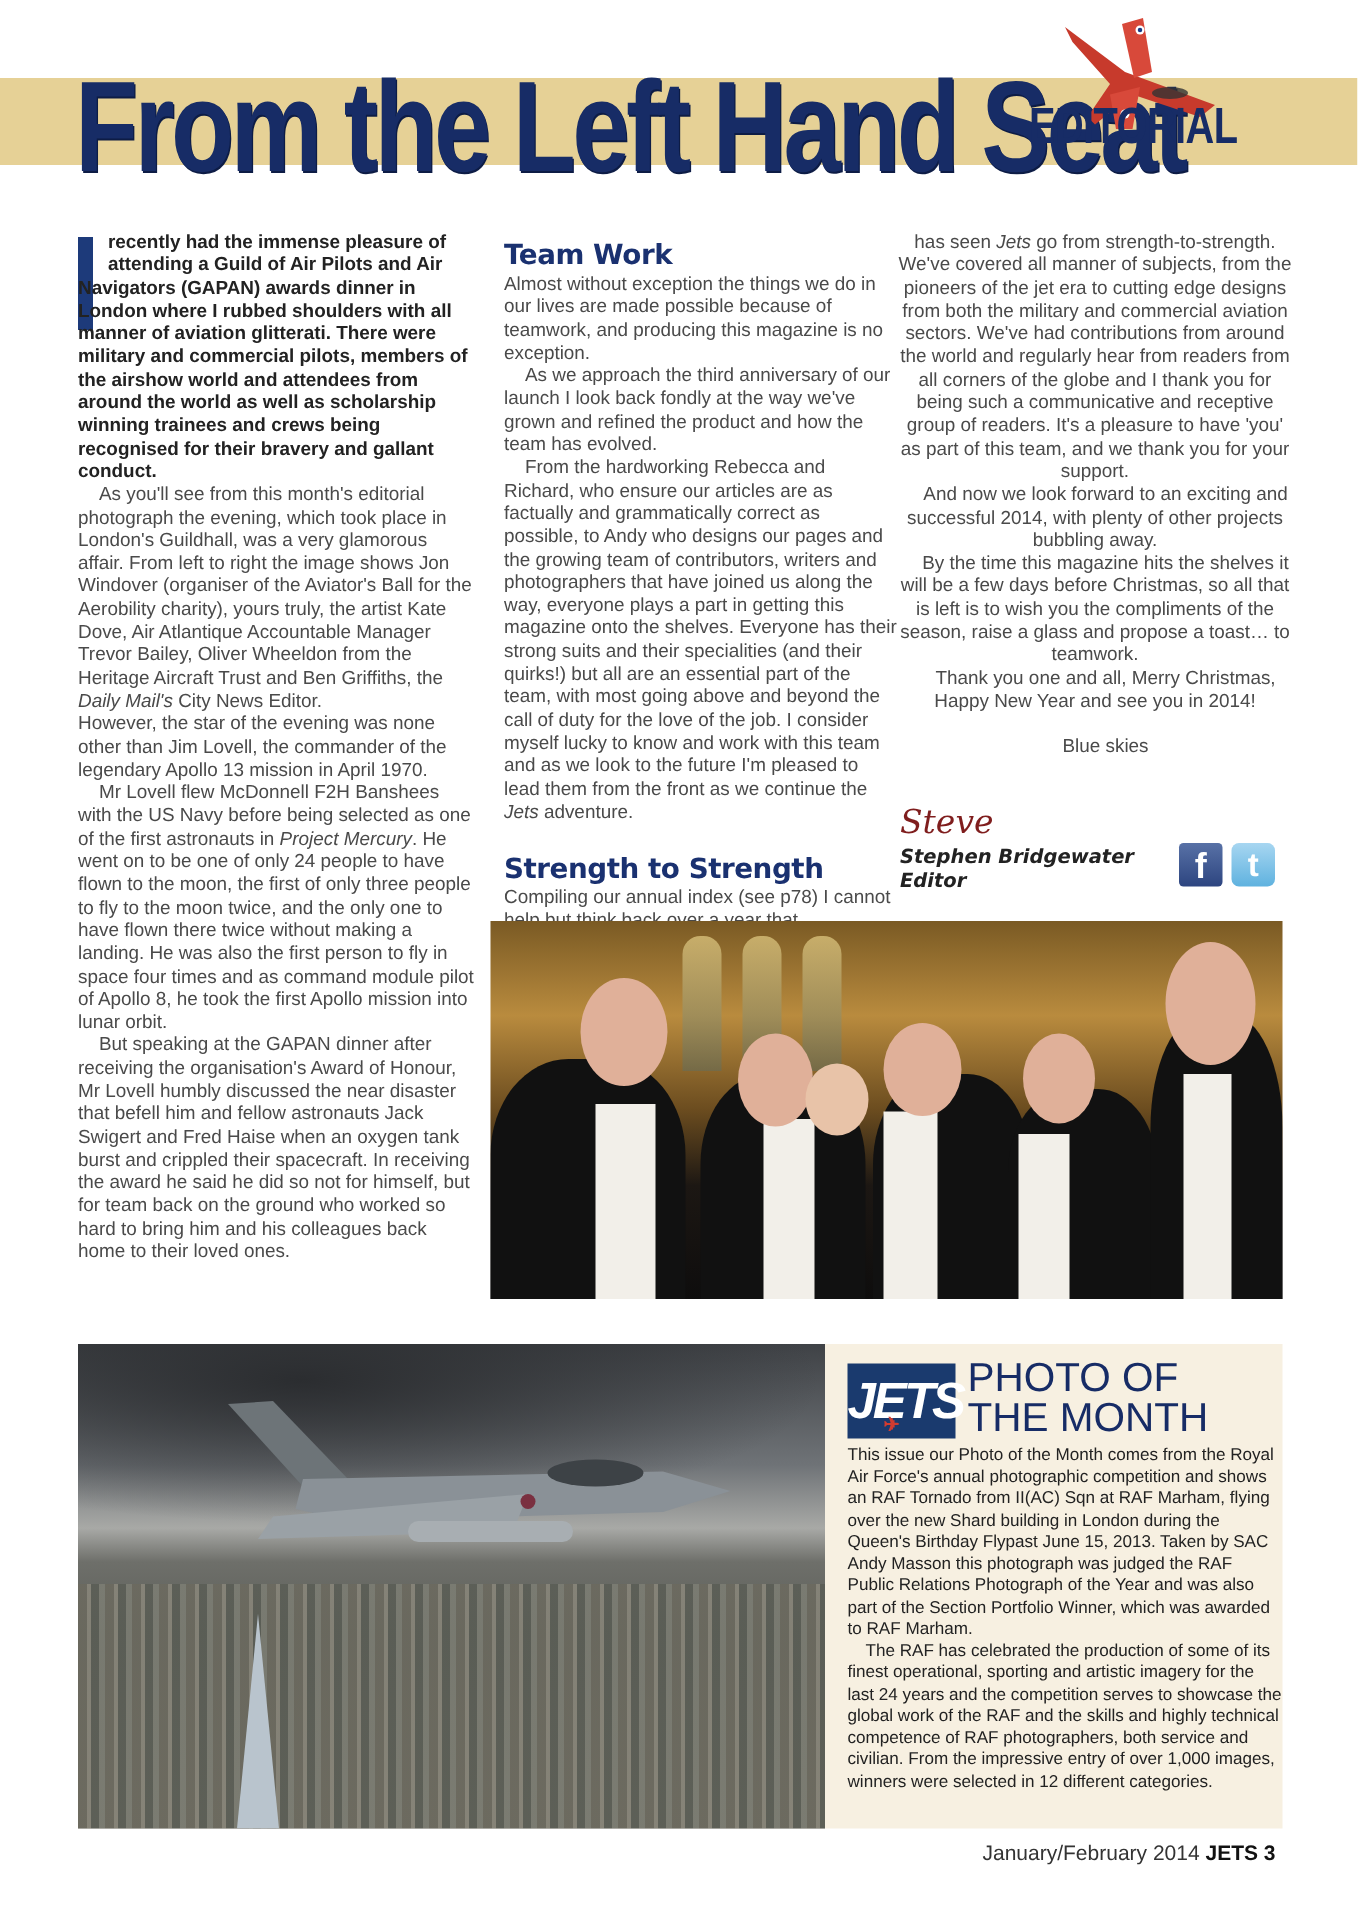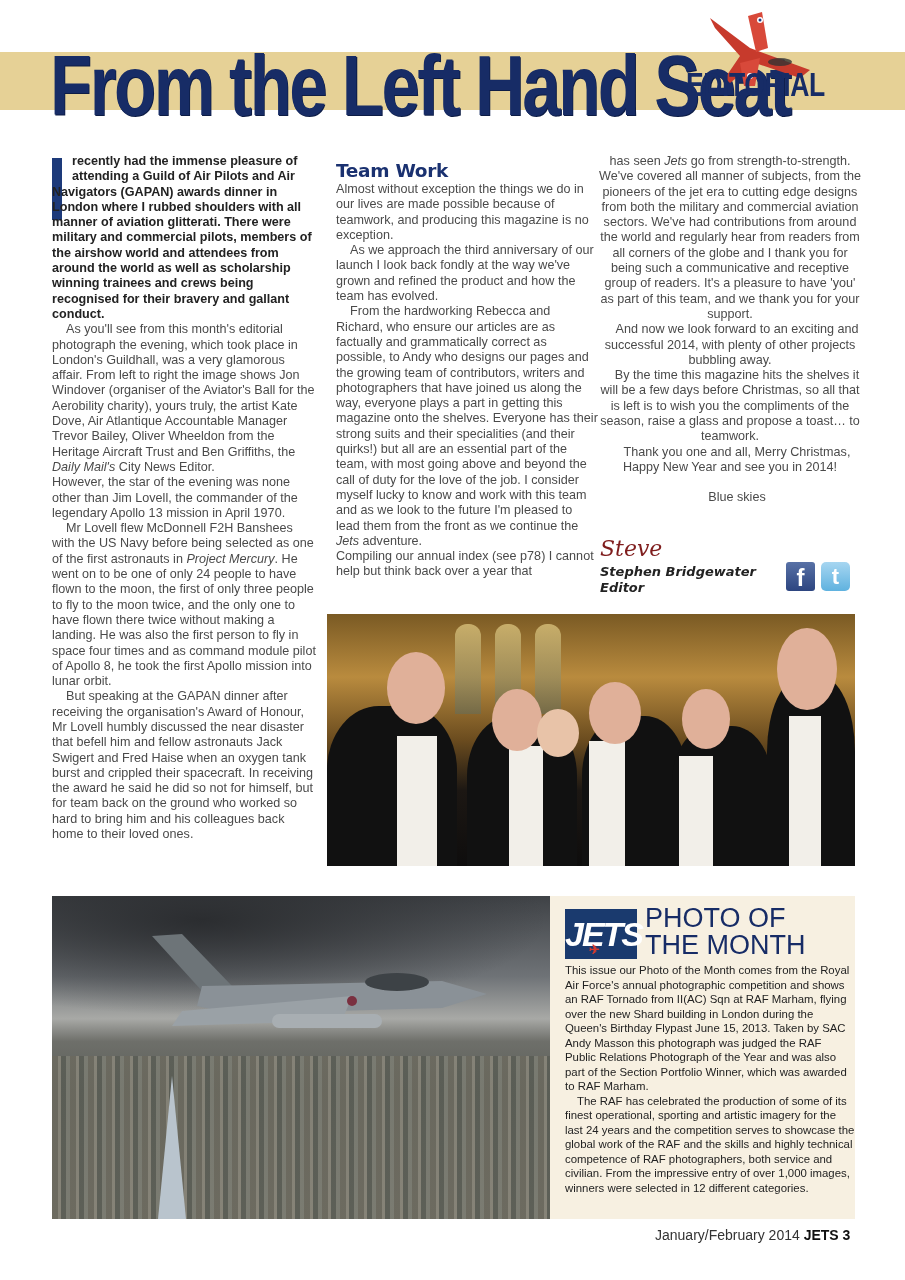--- a/index.html
+++ b/index.html
@@ -96,20 +96,21 @@
   <p>However, the star of the evening was none other than Jim Lovell, the commander of the legendary Apollo 13 mission in April 1970.</p>
   <p class="ind"><span>Mr Lovell flew McDonnell F2H Banshees with the US Navy before being selected as one of the first astronauts in </span><em>Project Mercury</em><span>. He went on to be one of only 24 people to have flown to the moon, the first of only three people to fly to the moon twice, and the only one to have flown there twice without making a landing. He was also the first person to fly in space four times and as command module pilot of Apollo 8, he took the first Apollo mission into lunar orbit.</span></p>
   <p class="ind">But speaking at the GAPAN dinner after receiving the organisation's Award of Honour, Mr Lovell humbly discussed the near disaster that befell him and fellow astronauts Jack Swigert and Fred Haise when an oxygen tank burst and crippled their spacecraft. In receiving the award he said he did so not for himself, but for team back on the ground who worked so hard to bring him and his colleagues back home to their loved ones.</p>
 </div>
 
 <div class="col col2">
   <h2 class="head">Team Work</h2>
   <p>Almost without exception the things we do in our lives are made possible because of teamwork, and producing this magazine is no exception.</p>
   <p class="ind">As we approach the third anniversary of our launch I look back fondly at the way we've grown and refined the product and how the team has evolved.</p>
   <p class="ind"><span>From the hardworking Rebecca and Richard, who ensure our articles are as factually and grammatically correct as possible, to Andy who designs our pages and the growing team of contributors, writers and photographers that have joined us along the way, everyone plays a part in getting this magazine onto the shelves. Everyone has their strong suits and their specialities (and their quirks!) but all are an essential part of the team, with most going above and beyond the call of duty for the love of the job. I consider myself lucky to know and work with this team and as we look to the future I'm pleased to lead them from the front as we continue the </span><em>Jets</em><span> adventure.</span></p>
+  <h2 class="head" style="margin-top:20px;">Strength to Strength</h2>
   <p>Compiling our annual index (see p78) I cannot help but think back over a year that</p>
 </div>
 
 <div class="col col3">
   <p><span>has seen </span><em>Jets</em><span> go from strength-to-strength. We've covered all manner of subjects, from the pioneers of the jet era to cutting edge designs from both the military and commercial aviation sectors. We've had contributions from around the world and regularly hear from readers from all corners of the globe and I thank you for being such a communicative and receptive group of readers. It's a pleasure to have 'you' as part of this team, and we thank you for your support.</span></p>
   <p class="ind">And now we look forward to an exciting and successful 2014, with plenty of other projects bubbling away.</p>
   <p class="ind">By the time this magazine hits the shelves it will be a few days before Christmas, so all that is left is to wish you the compliments of the season, raise a glass and propose a toast… to teamwork.</p>
   <p class="ind">Thank you one and all, Merry Christmas, Happy New Year and see you in 2014!</p>
   <p class="ind" style="margin-top:15px;">Blue skies</p>
 </div>

